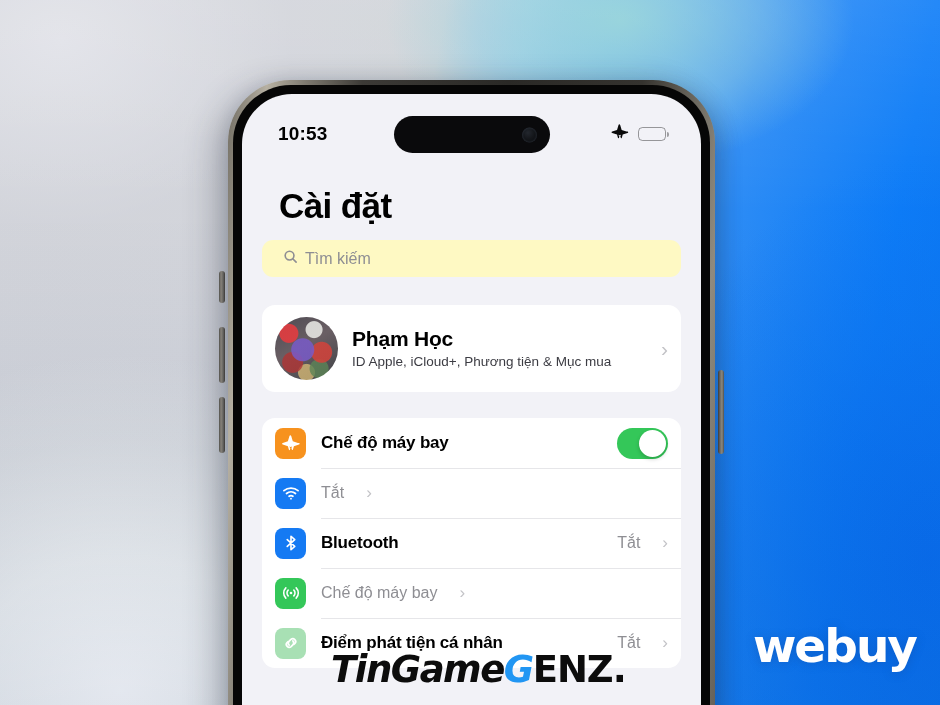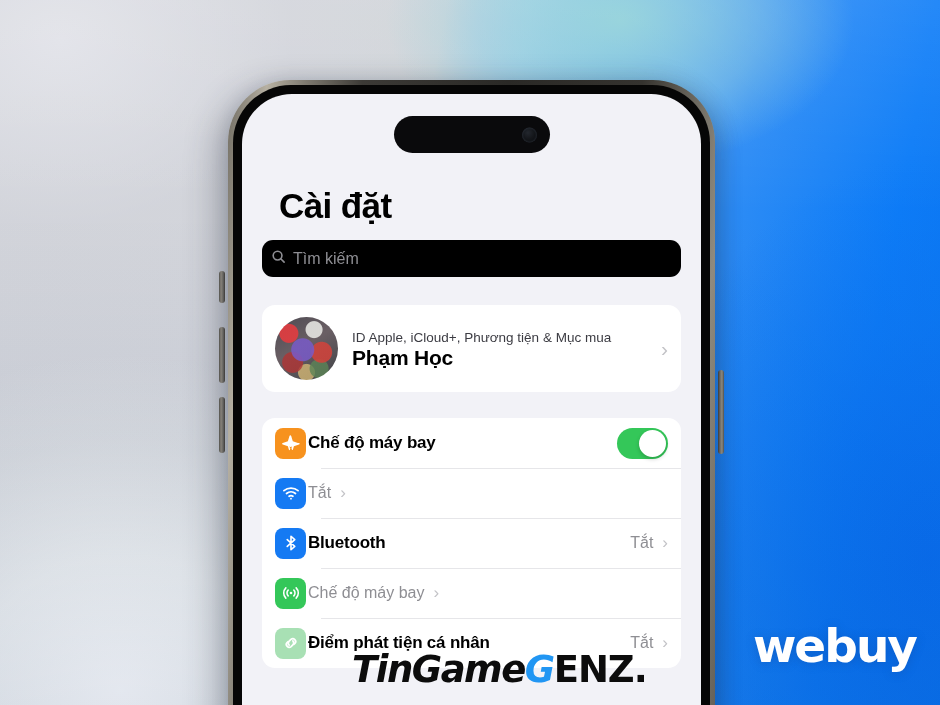--- a/index.html
+++ b/index.html
@@ -114,22 +114,22 @@
 
   
   #content { position:absolute; top:60px; left:0; right:0; bottom:0; padding:0 18px; }
   #page-title {
     font-size:35px; font-weight:bold; color:#000;
     letter-spacing:-0.6px; margin:32px 0 14px 19px;
   }
 
   
   #search-bar {
-    height:37px; border-radius:11px; background:#000000;
-    display:flex; align-items:center; gap:7px; padding:0 9px;
+    height:37px; border-radius:11px; background:#fef9c3;
+    display:flex; align-items:center; gap:7px; padding:0 21px;
     margin:0 2px;
   }
   #search-placeholder { font-size:16px; color:#8e8e93; }
 
   
   .card {
     background:#fff; border-radius:13px; margin:0 2px;
     overflow:hidden;
   }
   #profile-card { margin-top:28px; padding:12px 13px; display:flex; align-items:center; gap:14px; }
@@ -146,21 +146,21 @@
       linear-gradient(150deg,#4d4a52 0%,#6a5f64 45%,#3f4246 100%);
     filter:blur(0.7px);
   }
   #profile-text { flex:1; min-width:0; }
   #profile-name { font-size:21px; font-weight:bold; color:#000; letter-spacing:-0.2px; }
   #profile-sub { font-size:13.5px; color:#3c3c43; line-height:1.32; margin-top:2px; }
   .chev-big { color:#c3c3c7; font-size:21px; flex:none; margin-left:6px; }
 
   #settings-card { margin-top:26px; }
   .row {
-    display:flex; align-items:center; gap:2px;
+    display:flex; align-items:center; gap:15px;
     padding:0 13px; height:50px; position:relative;
   }
   .row + .row::before {
     content:""; position:absolute; left:59px; right:0; top:0;
     height:1px; background:#e6e6e9;
   }
   .row-icon {
     width:31px; height:31px; border-radius:8px; flex:none;
     display:flex; align-items:center; justify-content:center;
   }
@@ -173,21 +173,21 @@
     position:relative; flex:none;
   }
   .toggle-knob {
     position:absolute; right:2px; top:2px;
     width:27px; height:27px; border-radius:50%; background:#fff;
     box-shadow:0 2px 4px rgba(0,0,0,0.2);
   }
 
   
   #wm-tingamegenz {
-    position:absolute; left:352px; top:648px;
+    position:absolute; left:331px; top:648px;
     font-size:37px; font-weight:bold; font-style:italic;
     letter-spacing:-1.5px; white-space:nowrap; z-index:40;
     font-family:"DejaVu Sans", sans-serif;
   }
   #wm-tingamegenz .wm-a { color:#0c0c0c; }
   #wm-tingamegenz .wm-b { color:#2196f3; }
   #wm-tingamegenz .wm-c { color:#0c0c0c; font-style:normal; letter-spacing:-1px; }
 
   #wm-webuy {
     position:absolute; right:24px; bottom:32px; z-index:40;
@@ -210,20 +210,34 @@
 
 <div class="side-btn sb-action"></div>
 <div class="side-btn sb-volup"></div>
 <div class="side-btn sb-voldn"></div>
 <div class="side-btn sb-power"></div>
 
 <div id="phone">
   <div id="phone-inner">
     <div id="screen">
 
+      <div id="statusbar">
+        <div id="sb-time">10:53</div>
+        <div id="sb-right">
+          <span class="sb-icon">
+            <svg width="19" height="18" viewBox="0 0 24 24" fill="#0a0a0a">
+              <path d="M21.3 11.3 14.9 9.2l-2-6.6c-.2-.7-.6-1-1.1-1s-.9.3-1.1 1l-2 6.6-6.4 2.1c-.6.2-.9.6-.9 1s.3.8.9 1l6.4 2.1 1.2 4.3c.1.5.4.7.7.7s.6-.2.7-.6l.5-1.7-1.4-2.3 1.8.6 1.9-.6-1 1.9.6 2c.1.4.4.6.7.6s.6-.2.7-.7l1.2-4.2 6.4-2.1c.6-.2.9-.6.9-1s-.3-.8-.9-1z"></path>
+            </svg>
+          </span>
+          <span class="battery-wrap">
+            <span class="battery-body"><span class="battery-fill"></span></span>
+            <span class="battery-cap"></span>
+          </span>
+        </div>
+      </div>
 
       <div id="island">
         <div id="island-cam"></div>
       </div>
 
       <div id="content">
 
         <h1 id="page-title">Cài đặt</h1>
 
         <div id="search-bar">
@@ -232,22 +246,22 @@
               <circle cx="10.5" cy="10.5" r="7"></circle>
                 <path d="M15.6 15.6 21 21" stroke-linecap="round"></path>
             </svg>
           </span>
           <span id="search-placeholder">Tìm kiếm</span>
         </div>
 
         <div class="card" id="profile-card">
           <div id="avatar"></div>
           <div id="profile-text">
+            <div id="profile-name">Phạm Học</div>
             <div id="profile-sub">ID Apple, iCloud+, Phương tiện &amp; Mục mua</div>
-            <div id="profile-name">Phạm Học</div>
           </div>
           <span class="chev-big">›</span>
         </div>
 
         <div class="card" id="settings-card">
 
           <div class="row">
             <span class="row-icon" style="background:#f7921e">
               <svg width="19" height="19" viewBox="0 0 24 24" fill="#fff">
                 <path d="M21.3 11.3 14.9 9.2l-2-6.6c-.2-.7-.6-1-1.1-1s-.9.3-1.1 1l-2 6.6-6.4 2.1c-.6.2-.9.6-.9 1s.3.8.9 1l6.4 2.1 1.2 4.3c.1.5.4.7.7.7s.6-.2.7-.6l.5-1.7-1.4-2.3 1.8.6 1.9-.6-1 1.9.6 2c.1.4.4.6.7.6s.6-.2.7-.7l1.2-4.2 6.4-2.1c.6-.2.9-.6.9-1s-.3-.8-.9-1z"></path>

